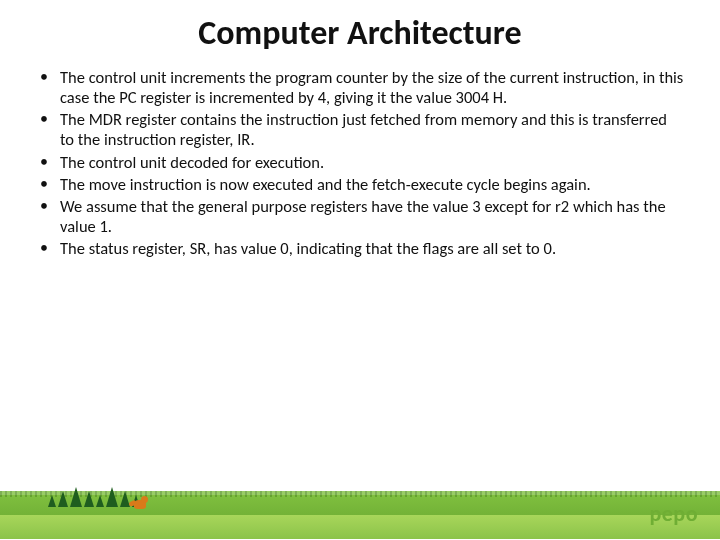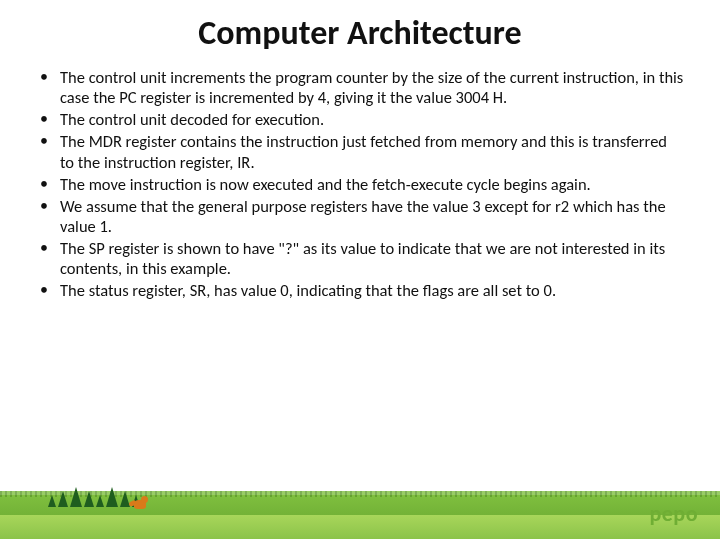--- a/index.html
+++ b/index.html
@@ -126,25 +126,24 @@
 </style>
 </head>
 <body>
 
 <div class="slide">
   <h1 class="title">Computer Architecture</h1>
 
   <div class="content">
     <ul class="bullets">
       <li>The control unit increments the program counter by the size of the current instruction, in this case the PC register is incremented by 4, giving it the value 3004 H.</li>
+      <li>The MDR register  contains the instruction just fetched from memory and this is transferred to the instruction register, IR.</li>
       <li>The control unit  decoded for execution.</li>
-      <li>The MDR register  contains the instruction just fetched from memory and this is transferred to the instruction register, IR.</li>
       <li>The move instruction is now executed and the fetch-execute cycle begins again.</li>
       <li>We assume that the general purpose registers have the value 3 except for r2 which has the value 1.</li>
-      <li>The SP register is shown to have "?" as its value to indicate that we are not interested in its contents, in this example.</li>
       <li>The status register, SR, has value 0, indicating that the flags are all set to 0.</li>
     </ul>
   </div>
 
   <div class="footer-scene">
     <div class="grass-back"></div>
     <div class="grass-top"></div>
     <div class="grass-front"></div>
     <div class="trees">
       <div class="tree sm"></div>

